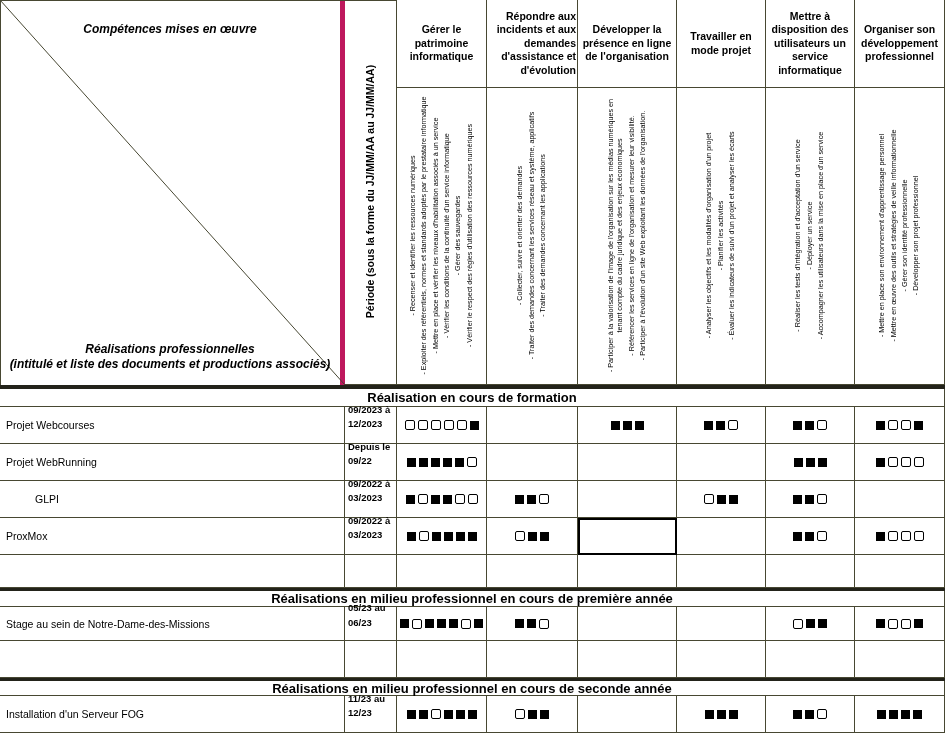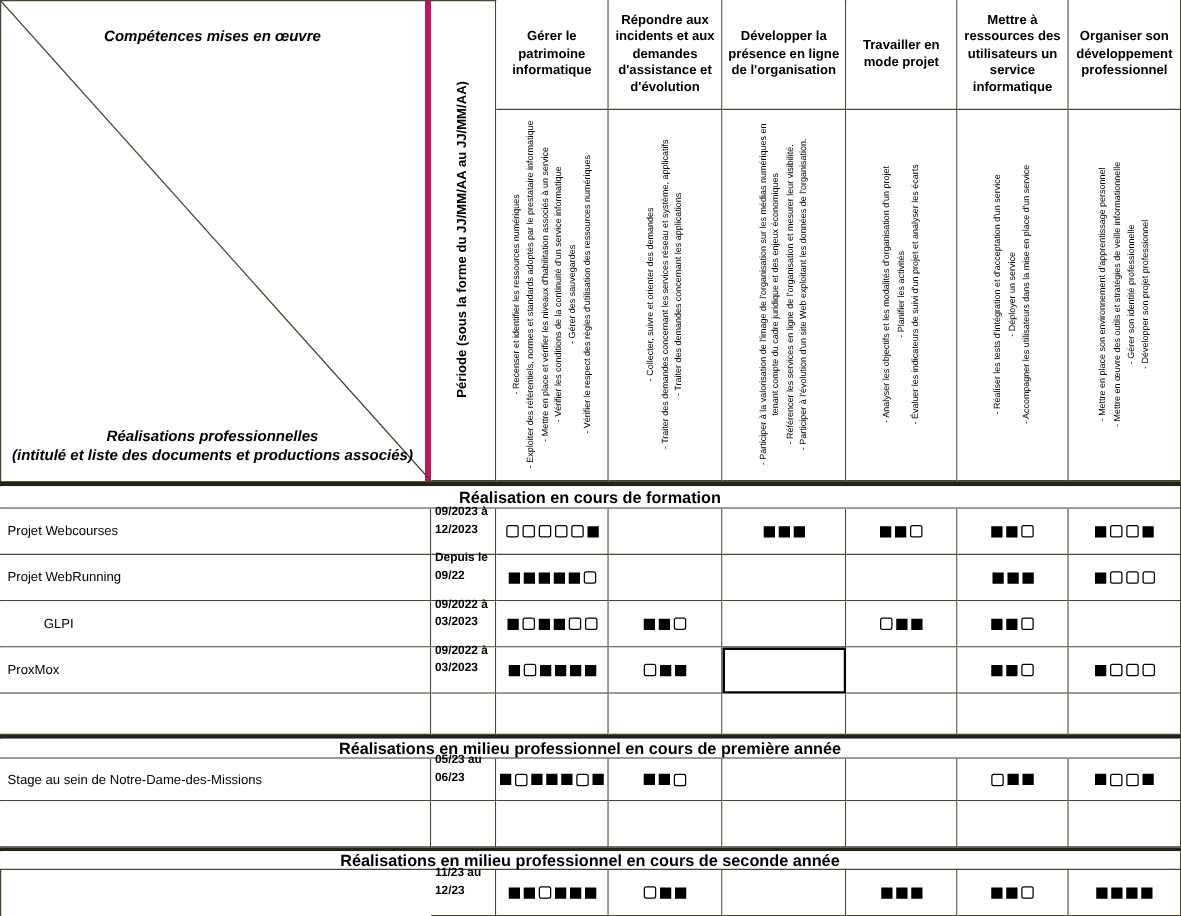--- a/index.html
+++ b/index.html
@@ -59,21 +59,21 @@
     <div class="cell" style="left: 397px; top: 88px; width: 90px; height: 297px;">
       <div class="vbox" style="width: 295px; height: 88px;">
         <div class="vitem">- Recenser et identifier les ressources numériques</div>
         <div class="vitem">- Exploiter des référentiels, normes et standards adoptés par le prestataire informatique</div>
         <div class="vitem">- Mettre en place et vérifier les niveaux d'habilitation associés à un service</div>
         <div class="vitem">- Vérifier les conditions de la continuité d'un service informatique</div>
         <div class="vitem">- Gérer des sauvegardes</div>
         <div class="vitem">- Vérifier le respect des règles d'utilisation des ressources numériques</div>
       </div>
     </div>
-    <div class="cell gtitle" style="left: 487px; top: 0px; width: 91px; height: 88px;">Répondre aux incidents et aux demandes d'assistance et d'évolution</div>
+    <div class="cell gtitle" style="left: 487px; top: 0px; width: 91px; height: 88px; text-align: right;">Répondre aux incidents et aux demandes d'assistance et d'évolution</div>
     <div class="cell" style="left: 487px; top: 88px; width: 91px; height: 297px;">
       <div class="vbox" style="width: 295px; height: 89px;">
         <div class="vitem">- Collecter, suivre et orienter des demandes</div>
         <div class="vitem">- Traiter des demandes concernant les services réseau et système, applicatifs</div>
         <div class="vitem">- Traiter des demandes concernant les applications</div>
       </div>
     </div>
     <div class="cell gtitle" style="left: 578px; top: 0px; width: 99px; height: 88px;">Développer la présence en ligne de l'organisation</div>
     <div class="cell" style="left: 578px; top: 88px; width: 99px; height: 297px;">
       <div class="vbox" style="width: 295px; height: 97px;">
@@ -83,21 +83,21 @@
       </div>
     </div>
     <div class="cell gtitle" style="left: 677px; top: 0px; width: 89px; height: 88px;">Travailler en mode projet</div>
     <div class="cell" style="left: 677px; top: 88px; width: 89px; height: 297px;">
       <div class="vbox" style="width: 295px; height: 87px;">
         <div class="vitem">- Analyser les objectifs et les modalités d'organisation d'un projet</div>
         <div class="vitem">- Planifier les activités</div>
         <div class="vitem">- Évaluer les indicateurs de suivi d'un projet et analyser les écarts</div>
       </div>
     </div>
-    <div class="cell gtitle" style="left: 766px; top: 0px; width: 89px; height: 88px;">Mettre à ressources des utilisateurs un service informatique</div>
+    <div class="cell gtitle" style="left: 766px; top: 0px; width: 89px; height: 88px;">Mettre à disposition des utilisateurs un service informatique</div>
     <div class="cell" style="left: 766px; top: 88px; width: 89px; height: 297px;">
       <div class="vbox" style="width: 295px; height: 87px;">
         <div class="vitem">- Réaliser les tests d'intégration et d'acceptation d'un service</div>
         <div class="vitem">- Déployer un service</div>
         <div class="vitem">- Accompagner les utilisateurs dans la mise en place d'un service</div>
       </div>
     </div>
     <div class="cell gtitle" style="left: 855px; top: 0px; width: 90px; height: 88px;">Organiser son développement professionnel</div>
     <div class="cell" style="left: 855px; top: 88px; width: 90px; height: 297px;">
       <div class="vbox" style="width: 295px; height: 88px;">
@@ -262,20 +262,21 @@
     <div class="cell rlabel" style="left: 0px; top: 641px; width: 345px; height: 37px;"></div>
     <div class="cell pcell" style="left: 345px; top: 641px; width: 52px; height: 37px;"></div>
     <div class="cell mcell" style="left: 397px; top: 641px; width: 90px; height: 37px;"></div>
     <div class="cell mcell" style="left: 487px; top: 641px; width: 91px; height: 37px;"></div>
     <div class="cell mcell" style="left: 578px; top: 641px; width: 99px; height: 37px;"></div>
     <div class="cell mcell" style="left: 677px; top: 641px; width: 89px; height: 37px;"></div>
     <div class="cell mcell" style="left: 766px; top: 641px; width: 89px; height: 37px;"></div>
     <div class="cell mcell" style="left: 855px; top: 641px; width: 90px; height: 37px;"></div>
     <div class="sep" style="left: 0px; top: 678px; width: 945px; height: 3px;"></div>
     <div class="cell sec" style="left: 0px; top: 681px; width: 945px; height: 15px;">Réalisations en milieu professionnel en cours de seconde année</div>
+    <div class="cell rlabel" style="left: 0px; top: 696px; width: 345px; height: 37px;">Installation d'un Serveur FOG</div>
     <div class="cell pcell" style="left: 345px; top: 696px; width: 52px; height: 37px;">11/23 au 12/23</div>
     <div class="cell mcell" style="left: 397px; top: 696px; width: 90px; height: 37px;">
       <span class="sq f"></span>
       <span class="sq f"></span>
       <span class="sq e"></span>
       <span class="sq f"></span>
       <span class="sq f"></span>
       <span class="sq f"></span>
     </div>
     <div class="cell mcell" style="left: 487px; top: 696px; width: 91px; height: 37px;">

